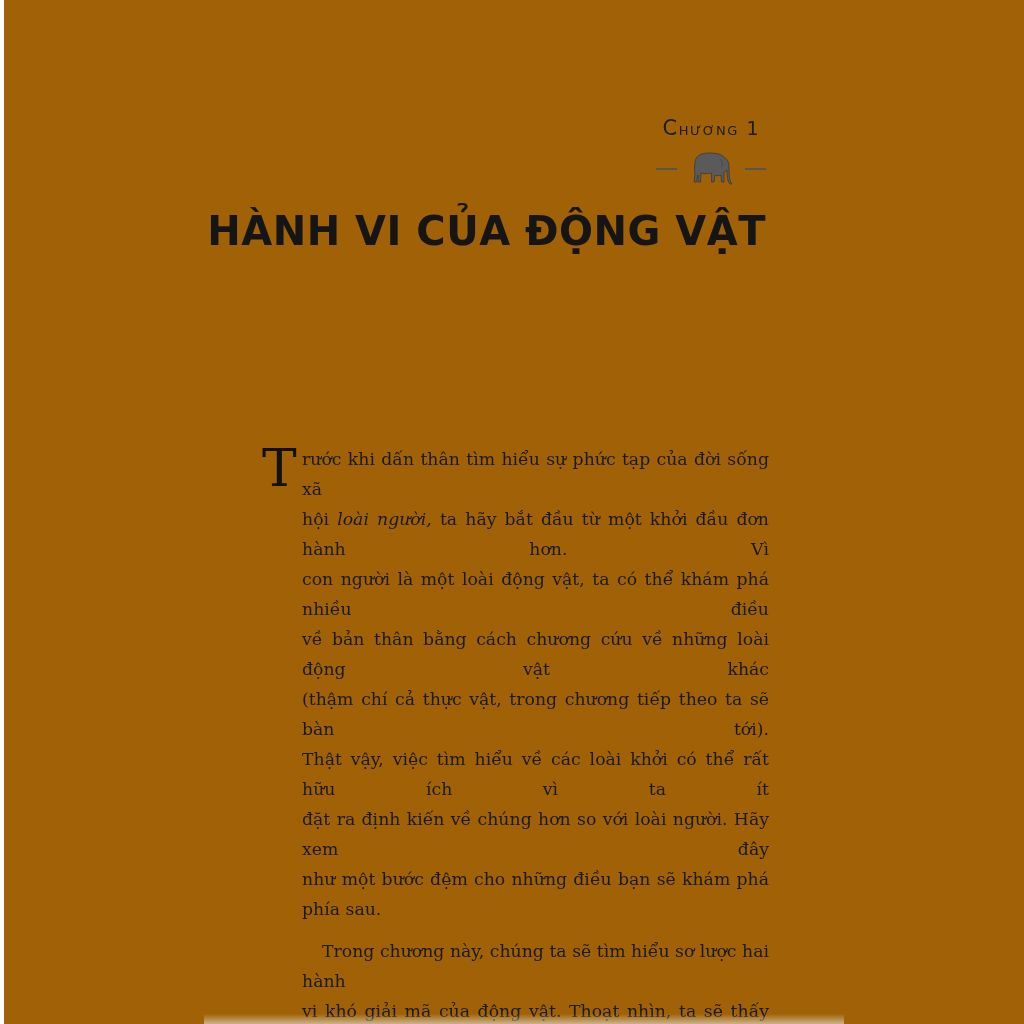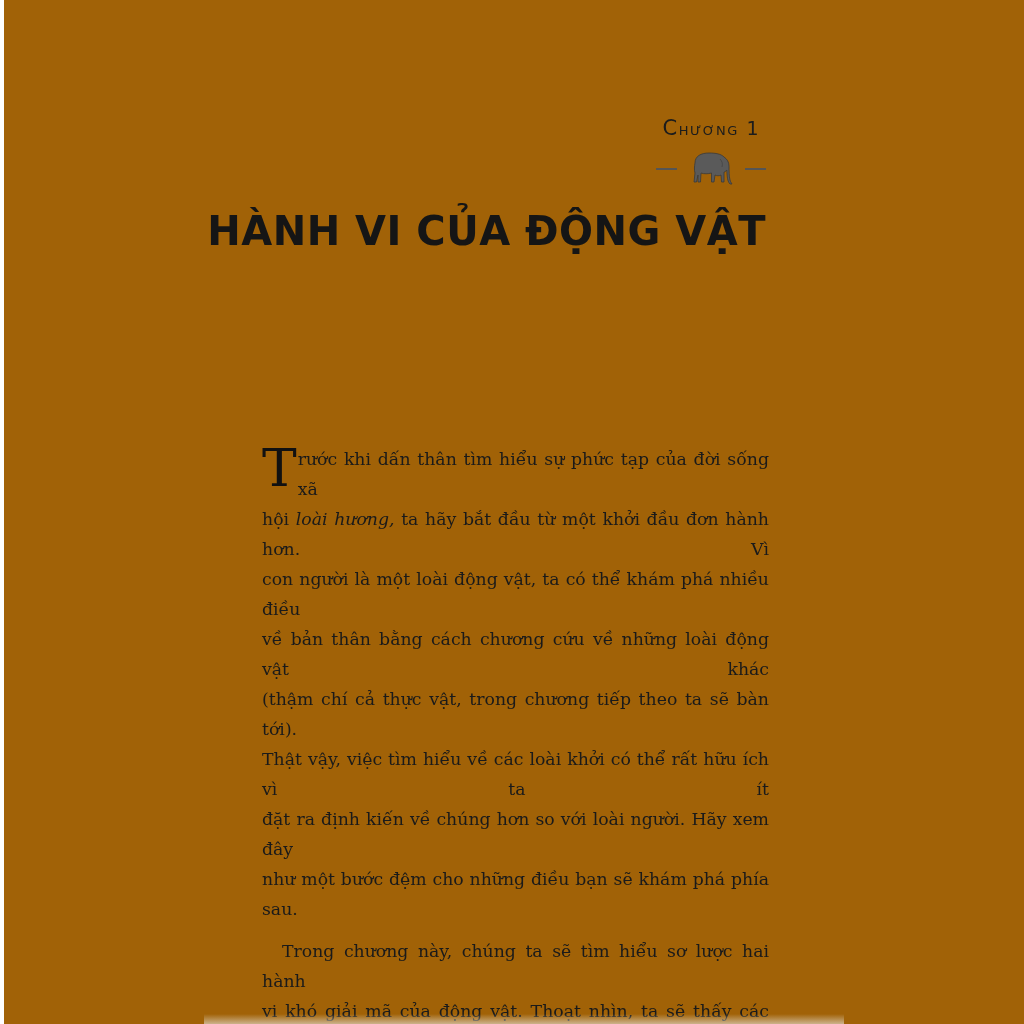--- a/index.html
+++ b/index.html
@@ -80,21 +80,21 @@
     font-family: "DejaVu Serif", serif;
     font-size: 52px;
     line-height: 40px;
     padding-top: 4px;
     margin-right: 1px;
     color: #111;
   }
   .body-text em {
     font-style: italic;
   }
-  .line { display: block; text-align: justify; text-align-last: justify; }
+  .line { display: block; text-align: justify; text-align-last: justify; margin-left: 40px; }
   .line.last { text-align-last: left; }
   .bottom-shadow {
     position: absolute;
     left: 200px;
     top: 1014px;
     width: 640px;
     height: 10px;
     background: linear-gradient(to bottom, rgba(240,240,236,0), rgba(232,232,228,0.6));
   }
 </style>
@@ -115,21 +115,21 @@
     </span>
     <span class="rule"></span>
   </div>
 
   <h1 class="chapter-title" style="margin:0;">HÀNH VI CỦA ĐỘNG VẬT</h1>
 
   <div class="body-text" id="body-text">
       <p>
         <span class="drop-cap">T</span>
         <span class="line"><span>rước khi dấn thân tìm hiểu sự phức tạp của đời sống xã</span></span>
-        <span class="line"><span>hội </span><em>loài hương,</em><span> ta hãy bắt đầu từ một khởi đầu đơn hành hơn. Vì</span></span>
+        <span class="line"><span>hội </span><em>loài người,</em><span> ta hãy bắt đầu từ một khởi đầu đơn hành hơn. Vì</span></span>
         <span class="line"><span>con người là một loài động vật, ta có thể khám phá nhiều điều</span></span>
         <span class="line"><span>về bản thân bằng cách chương cứu về những loài động vật khác</span></span>
         <span class="line"><span>(thậm chí cả thực vật, trong chương tiếp theo ta sẽ bàn tới).</span></span>
         <span class="line"><span>Thật vậy, việc tìm hiểu về các loài khởi có thể rất hữu ích vì ta ít</span></span>
         <span class="line"><span>đặt ra định kiến về chúng hơn so với loài người. Hãy xem đây</span></span>
         <span class="line last"><span>như một bước đệm cho những điều bạn sẽ khám phá phía sau.</span></span>
       </p>
       <p>
         <span class="line" style="text-indent: 20px;"><span>Trong chương này, chúng ta sẽ tìm hiểu sơ lược hai hành</span></span>
         <span class="line"><span>vi khó giải mã của động vật. Thoạt nhìn, ta sẽ thấy các hành vi</span></span>

